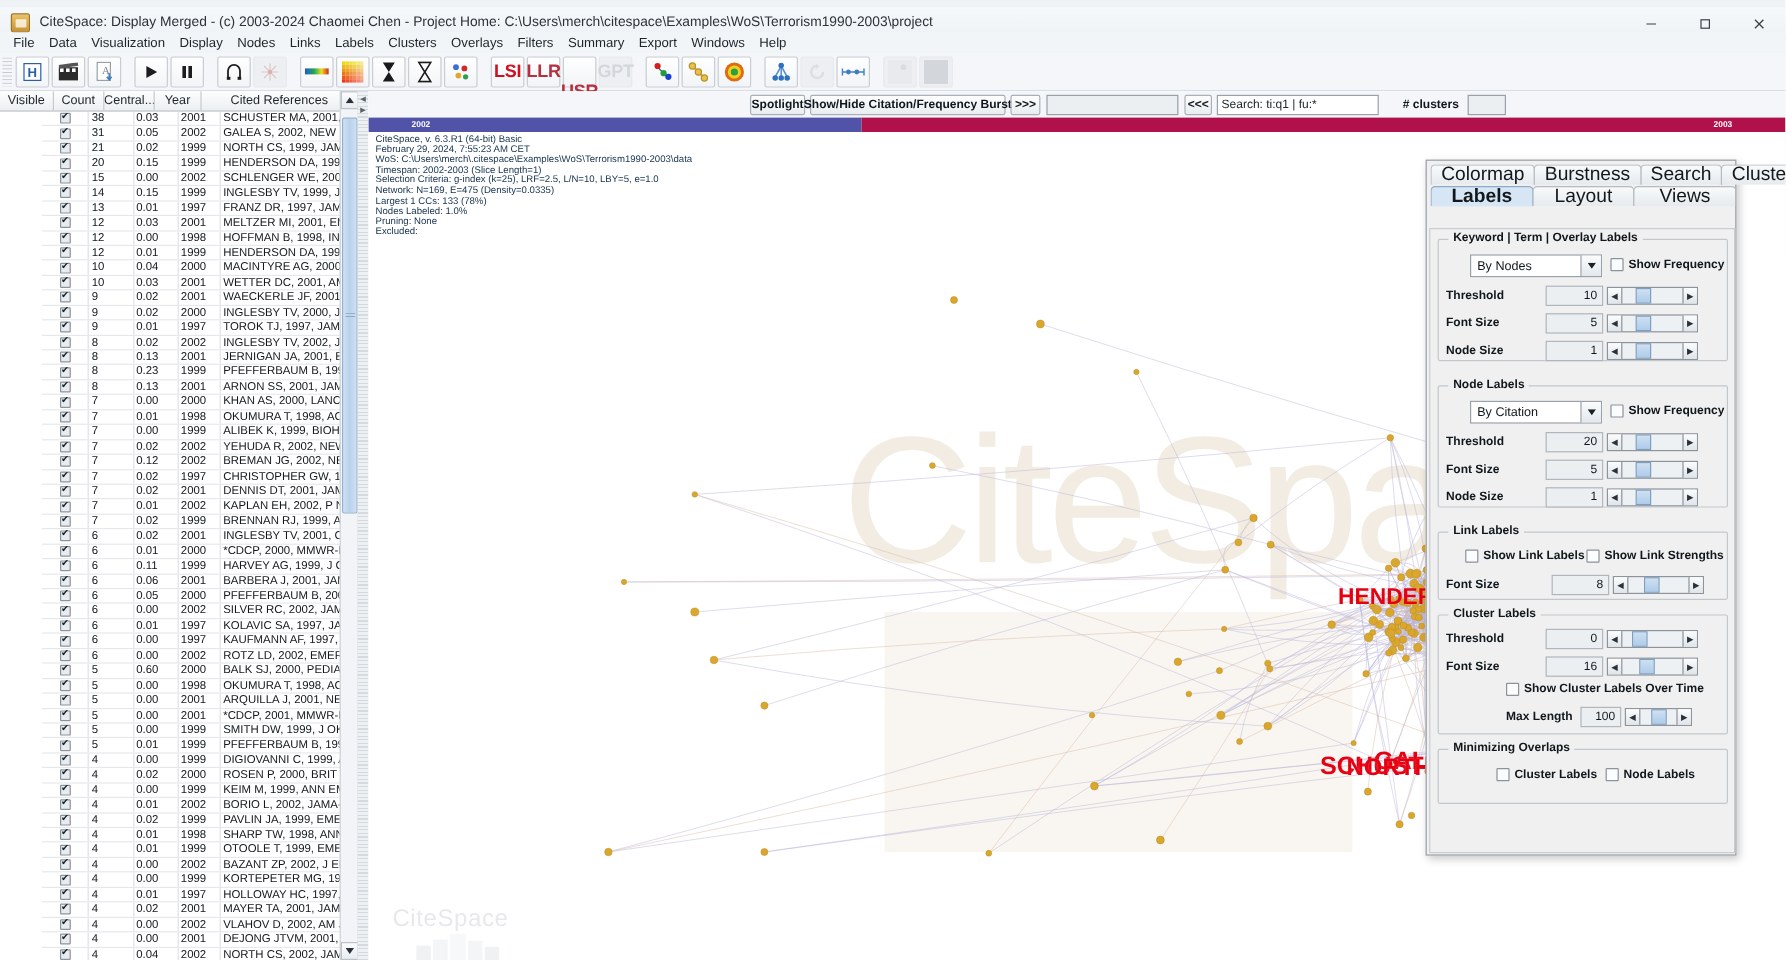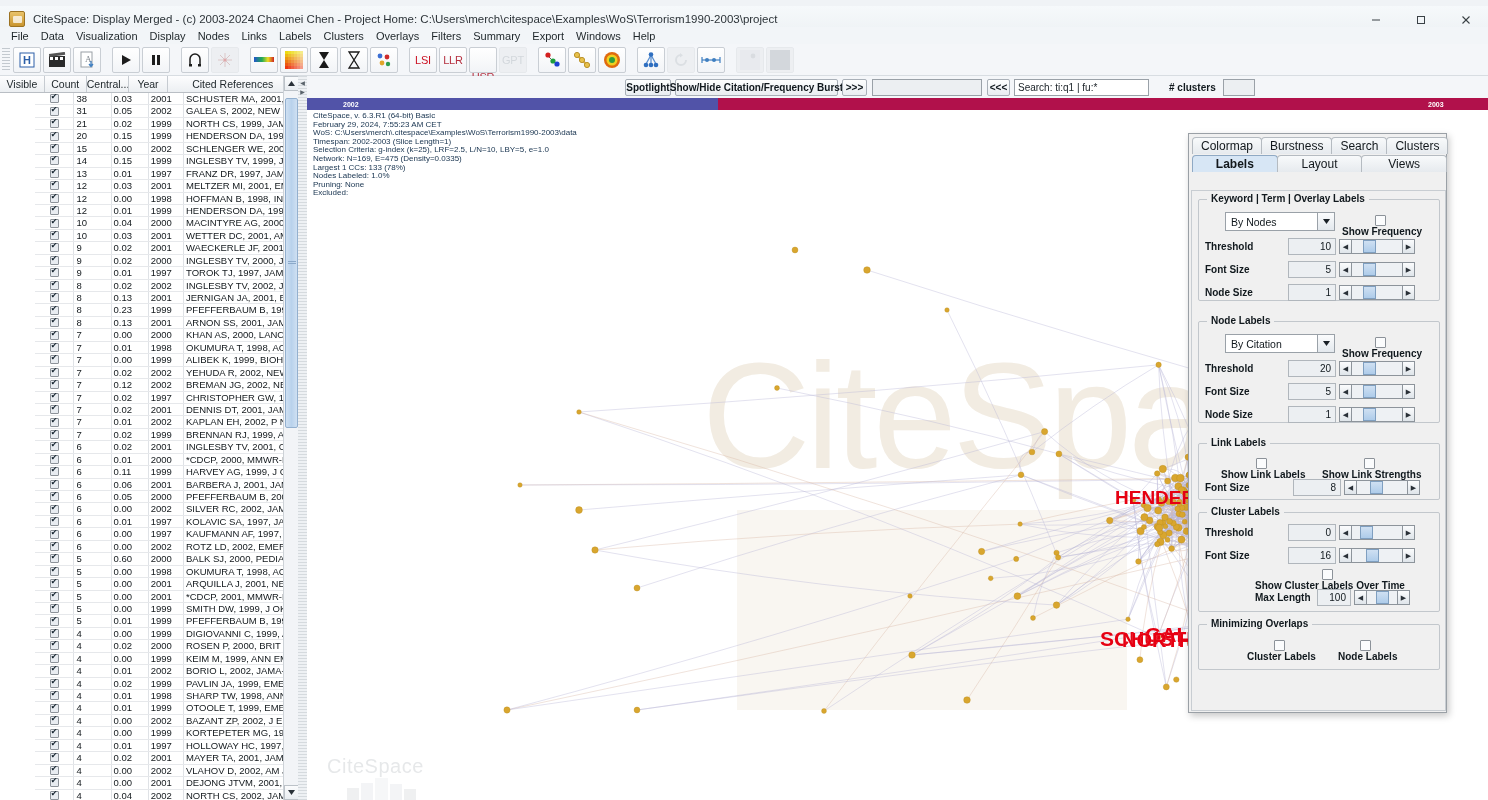--- a/index.html
+++ b/index.html
@@ -69,21 +69,21 @@
   .tgroup { display: flex; align-items: center; }
   .tbtn {
     width: 28px; height: 26px; margin: 0 1px;
     border: 1px solid #c9ced4; border-radius: 2px;
     background: linear-gradient(#ffffff, #f2f4f7);
     display: flex; align-items: center; justify-content: center;
     position: relative;
   }
   .tbtn.disabled { background: #e9ebee; border-color: #dcdfe3; opacity: .55; }
   .tsep { width: 9px; }
-  .tbtn .lbl { font-size: 11px; font-weight: normal; letter-spacing: -.2px; }
+  .tbtn .lbl { font-size: 15px; font-weight: bold; letter-spacing: -.2px; }
 
   
   .leftpanel {
     position: absolute; top: 76px; left: 0; width: 298px; height: 724px;
     background: #ffffff; border-right: 1px solid #b9bec4;
     overflow: hidden;
   }
   .thead {
     display: flex; height: 17px;
     background: linear-gradient(#fdfdfe, #eceff2);
@@ -238,21 +238,21 @@
   .cp-ttl { font-size: 11px; color: #2d343a; }
   .cp-wbtns { position: absolute; right: 0; top: 0; display: flex; }
   .cp-wb {
     width: 35px; height: 23px; display: flex; align-items: center; justify-content: center;
     font-size: 11px; color: #3a4146;
   }
   .cp-tabs1, .cp-tabs2 { display: flex; padding-left: 3px; height: 18px; }
   .cp-tabs1 { margin-top: 3px; }
   .cptab {
     height: 17px; padding: 0 8px;
-    font-size: 12px; color: #12181c;
+    font-size: 16px; color: #12181c;
     display: flex; align-items: center; justify-content: center;
     border: 1px solid #b5bbc1; border-bottom: none;
     border-radius: 4px 4px 0 0;
     background: linear-gradient(#f8fafb,#e6eaee);
     margin-right: -1px;
   }
   .cptab.sel { background: #d7e6f5; border-color: #8fa9c4; font-weight: bold; }
   .cp-body {
     position: absolute; left: 2px; top: 56px; width: 255px; height: 521px;
     background: #f0f0f0; border: 1px solid #c8cdd2;
@@ -294,21 +294,21 @@
   .slider .sa.r { border-right: none; border-left: 1px solid #8d949b; margin-left: auto; }
   .slider .sthumb {
     position: absolute; width: 13px; height: 13px; top: 0;
     background: linear-gradient(#cfe0f2,#aeccea); border: 1px solid #7f9fc0;
   }
   .slider .sthumb:after {
     content: ""; position: absolute; left: 5px; top: 3px; width: 2px; height: 6px;
     background: #5c7f a2;
   }
   .cb {
-    position: absolute; display: flex; align-items: center; flex-direction: column;
+    position: absolute; display: flex; align-items: center;
   }
   .cb .box {
     width: 11px; height: 11px; border: 1px solid #8c9299; background: #fbfcfd;
     border-radius: 1px; margin-right: 4px;
   }
   .cb .cbl { font-size: 10px; font-weight: bold; color: #10181d; white-space: nowrap; }
 </style>
 </head>
 <body>
 

